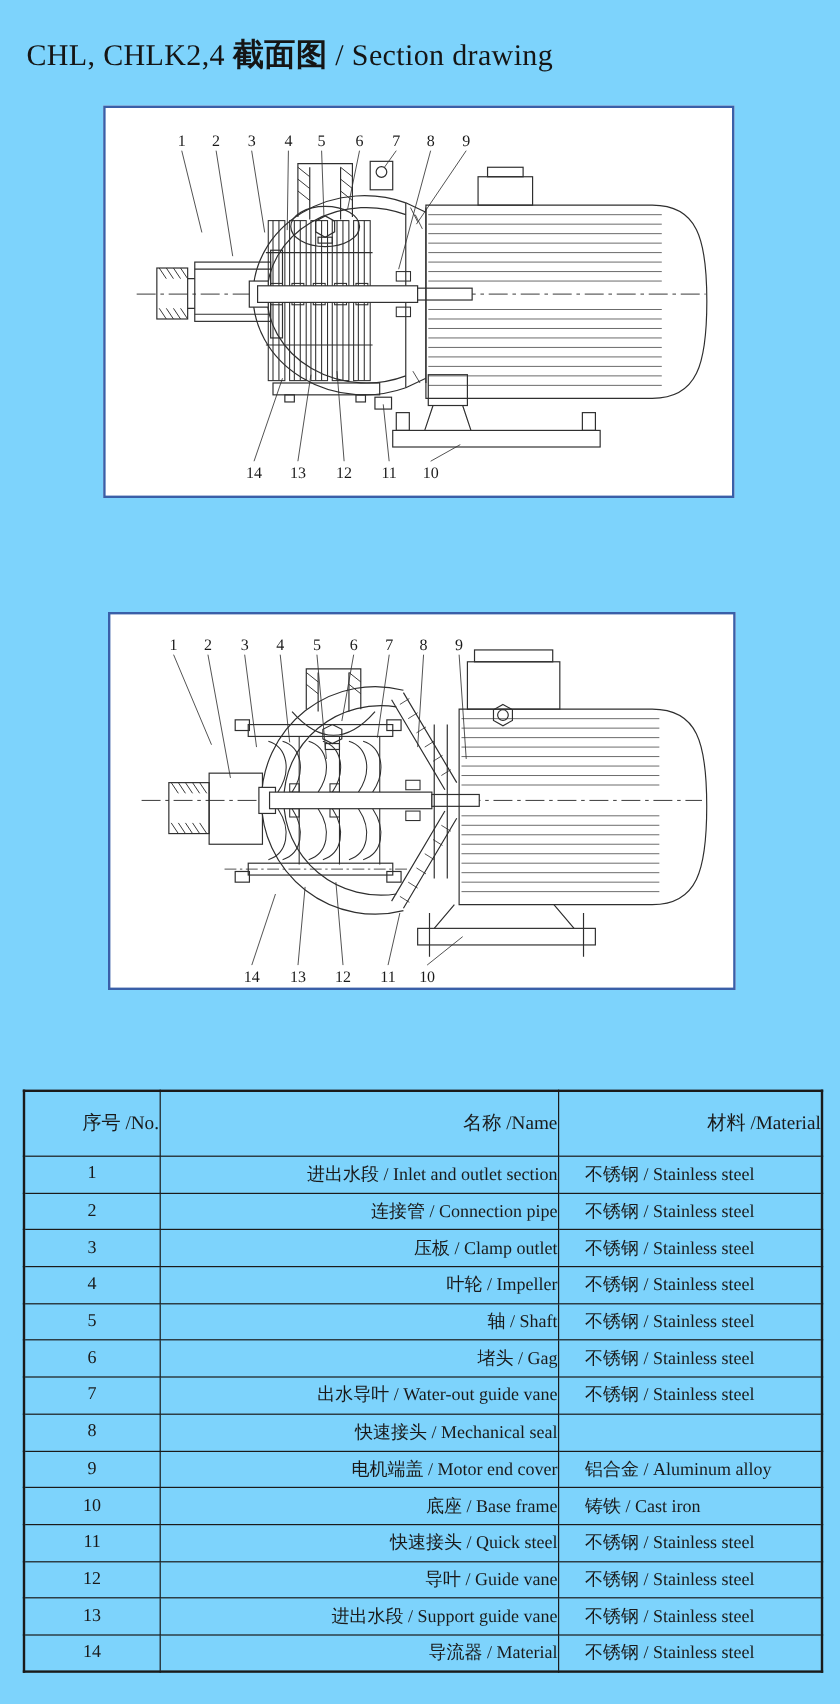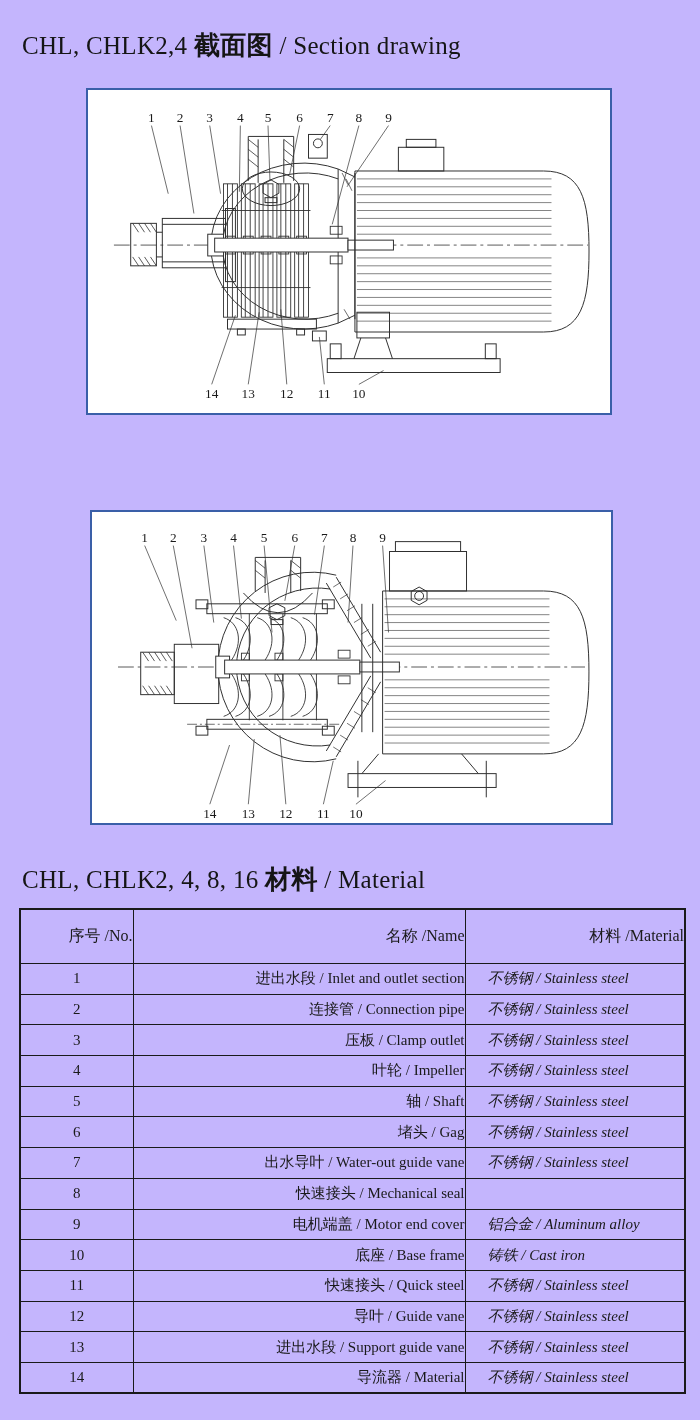--- a/index.html
+++ b/index.html
@@ -1,36 +1,36 @@
 <!DOCTYPE html>
 <html><head>
 <meta charset="utf-8">
 <style>
   html,body{margin:0;padding:0;background:#fff;}
-  .page{position:relative;width:700px;height:1420px;background:#c4b5fd;overflow:hidden;
+  .page{position:relative;width:700px;height:1420px;background:#7dd3fc;overflow:hidden;
         font-family:"Liberation Serif","DejaVu Serif",serif;color:#1a1a1a;}
   .sec-title{position:absolute;left:22px;font-size:25px;font-weight:400;letter-spacing:.3px;
              color:#151515;white-space:nowrap;margin:0;}
   .sec-title b{font-size:26px;font-weight:700;font-family:"DejaVu Sans","Liberation Sans",sans-serif;}
   .t1{top:28px;}
   .t2{top:461px;}
   .t3{top:862px;}
   .frame{position:absolute;border:2px solid #3a5fa8;background:#ffffff;box-sizing:border-box;}
   .f1{left:86px;top:88px;width:526px;height:327px;}
   .f2{left:90px;top:510px;width:523px;height:315px;}
   .frame svg{display:block;width:100%;height:100%;}
   .callout{font-family:"Liberation Serif","DejaVu Serif",serif;font-size:13.5px;fill:#1a1a1a;}
   .mtable{position:absolute;left:19px;top:908px;width:665px;border-collapse:collapse;table-layout:fixed;}
   .mtable th,.mtable td{border:1.4px solid #1a1a1a;font-weight:400;font-size:15px;
         overflow:hidden;white-space:nowrap;padding:0;}
   .mtable thead th{height:53px;font-size:16px;text-align:right;}
   .mtable tbody tr{height:30.7px;}
   .c-no{text-align:center;}
   .c-name{text-align:right;padding-left:42px !important;}
-  .c-mat{text-align:left;padding-left:22px !important;font-style:italic;}
+  .c-mat{text-align:left;padding-left:22px !important;}
   .mtable{border:2px solid #1a1a1a;}
 </style>
 </head>
 <body>
 
 <div class="page">
 
   <h2 class="sec-title t1"><span>CHL, CHLK2,4 </span><b>截面图</b><span> / Section drawing</span></h2>
 
   <div class="frame f1">
@@ -291,21 +291,20 @@
       <g text-anchor="middle">
         <text class="callout" x="118" y="310">14</text>
         <text class="callout" x="157" y="310">13</text>
         <text class="callout" x="195" y="310">12</text>
         <text class="callout" x="233" y="310">11</text>
         <text class="callout" x="266" y="310">10</text>
       </g>
     </svg>
   </div>
 
-  <h2 class="sec-title t3"><span>CHL, CHLK2, 4, 8, 16 </span><b>材料</b><span> / Material</span></h2>
 
   <table class="mtable">
     <colgroup>
         <col style="width:113px">
         <col style="width:332px">
         <col style="width:220px">
       </colgroup>
     <thead>
       <tr>
         <th>序号 /No.</th>

